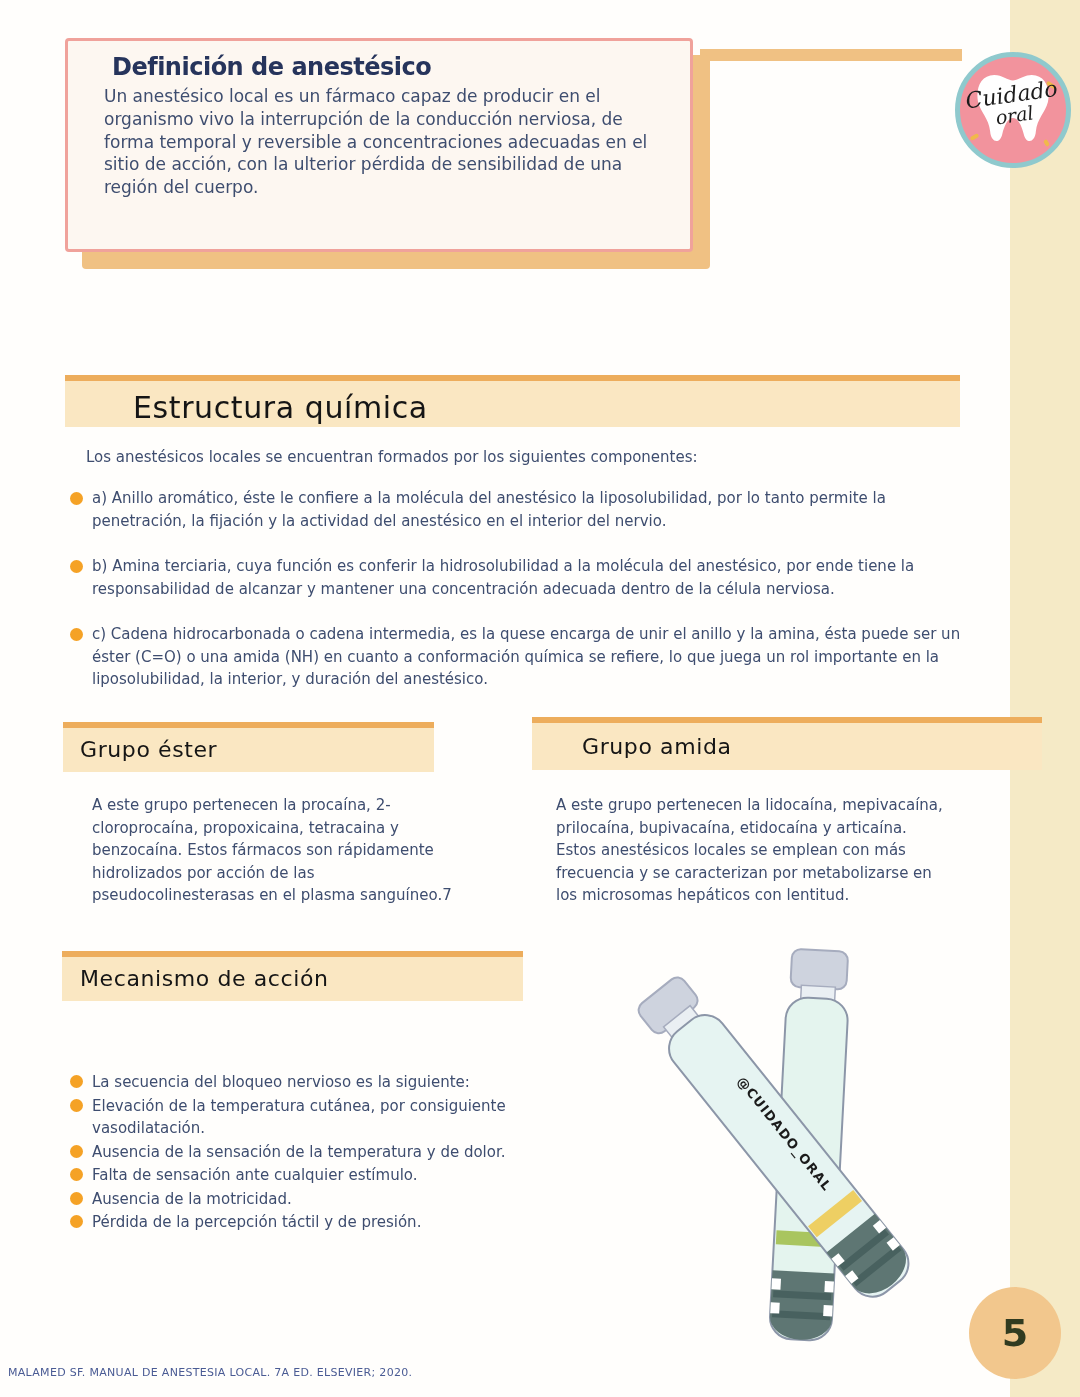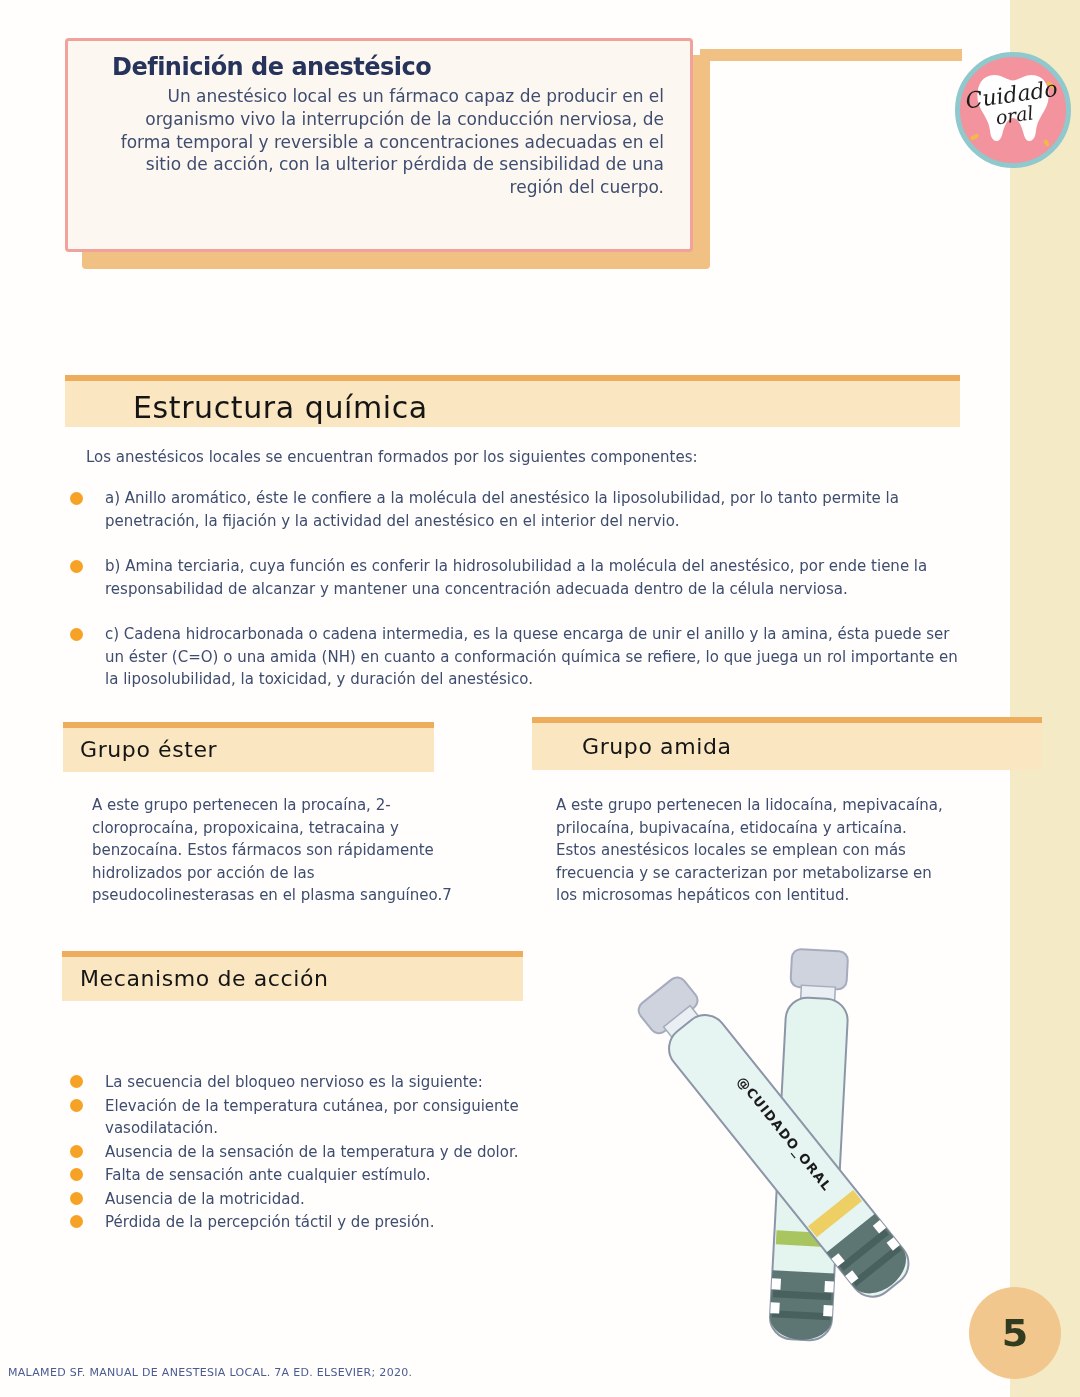--- a/index.html
+++ b/index.html
@@ -44,21 +44,20 @@
     font-size: 24px;
     font-weight: bold;
     letter-spacing: -0.5px;
     color: #26345C;
   }
   .defbox p {
     margin: 2px 26px 0 36px;
     font-size: 17px;
     line-height: 1.34;
     color: #3E4D6F;
-    text-align: right;
   }
   
   .logo {
     position: absolute;
     left: 955px; top: 52px;
     width: 116px; height: 116px;
     border-radius: 50%;
     background: #F2939D;
     border: 5px solid #8FC9CD;
     z-index: 5;
@@ -112,21 +111,21 @@
   .banner-estructura h2 { padding-left: 40px; font-size: 30px; margin-left: 28px; }
   .banner-ester { left: 63px; top: 722px; width: 371px; height: 50px; }
   .banner-ester h2 { padding-left: 17px; }
   .banner-amida { left: 532px; top: 717px; width: 510px; height: 53px; }
   .banner-amida h2 { padding-left: 50px; padding-top: 17px; }
   .banner-mecanismo { left: 62px; top: 951px; width: 461px; height: 50px; }
   .banner-mecanismo h2 { padding-left: 18px; }
   
   .bodytext { color: #3E4D6F; font-size: 15px; line-height: 1.5; }
   .intro { position: absolute; left: 86px; top: 446px; width: 870px; }
-  .brow { position: absolute; display: flex; gap: 22px; }
+  .brow { position: absolute; display: flex; gap: 9px; }
   .brow .dot {
     flex: 0 0 13px;
     width: 13px; height: 13px;
     border-radius: 50%;
     background: #F5A226;
     margin-top: 5px;
   }
   .brow-a { left: 70px; top: 487px; width: 885px; }
   .brow-b { left: 70px; top: 555px; width: 885px; }
   .brow-c { left: 70px; top: 623px; width: 895px; }
@@ -197,21 +196,21 @@
   <div class="brow brow-a">
     <span class="dot"></span>
     <span class="bodytext">a) Anillo aromático, éste le confiere a la molécula del anestésico la liposolubilidad, por lo tanto permite la penetración, la fijación y la actividad del anestésico en el interior del nervio.</span>
   </div>
   <div class="brow brow-b">
     <span class="dot"></span>
     <span class="bodytext">b) Amina terciaria, cuya función es conferir la hidrosolubilidad a la molécula del anestésico, por ende tiene la responsabilidad de alcanzar y mantener una concentración adecuada dentro de la célula nerviosa.</span>
   </div>
   <div class="brow brow-c">
     <span class="dot"></span>
-    <span class="bodytext">c) Cadena hidrocarbonada o cadena intermedia, es la quese encarga de unir el anillo y la amina, ésta puede ser un éster (C=O) o una amida (NH) en cuanto a conformación química se refiere, lo que juega un rol importante en la liposolubilidad, la toxicidad, y duración del anestésico.</span>
+    <span class="bodytext">c) Cadena hidrocarbonada o cadena intermedia, es la quese encarga de unir el anillo y la amina, ésta puede ser un éster (C=O) o una amida (NH) en cuanto a conformación química se refiere, lo que juega un rol importante en la liposolubilidad, la interior, y duración del anestésico.</span>
   </div>
 
   <div class="banner banner-ester">
     <h2>Grupo éster</h2>
   </div>
   <div class="banner banner-amida">
     <h2>Grupo amida</h2>
   </div>
   <p class="bodytext col-ester">A este grupo pertenecen la procaína, 2-cloroprocaína, propoxicaina, tetracaina y benzocaína. Estos fármacos son rápidamente hidrolizados por acción de las pseudocolinesterasas en el plasma sanguíneo.7</p>
   <p class="bodytext col-amida">A este grupo pertenecen la lidocaína, mepivacaína, prilocaína, bupivacaína, etidocaína y articaína. Estos anestésicos locales se emplean con más frecuencia y se caracterizan por metabolizarse en los microsomas hepáticos con lentitud.</p>

